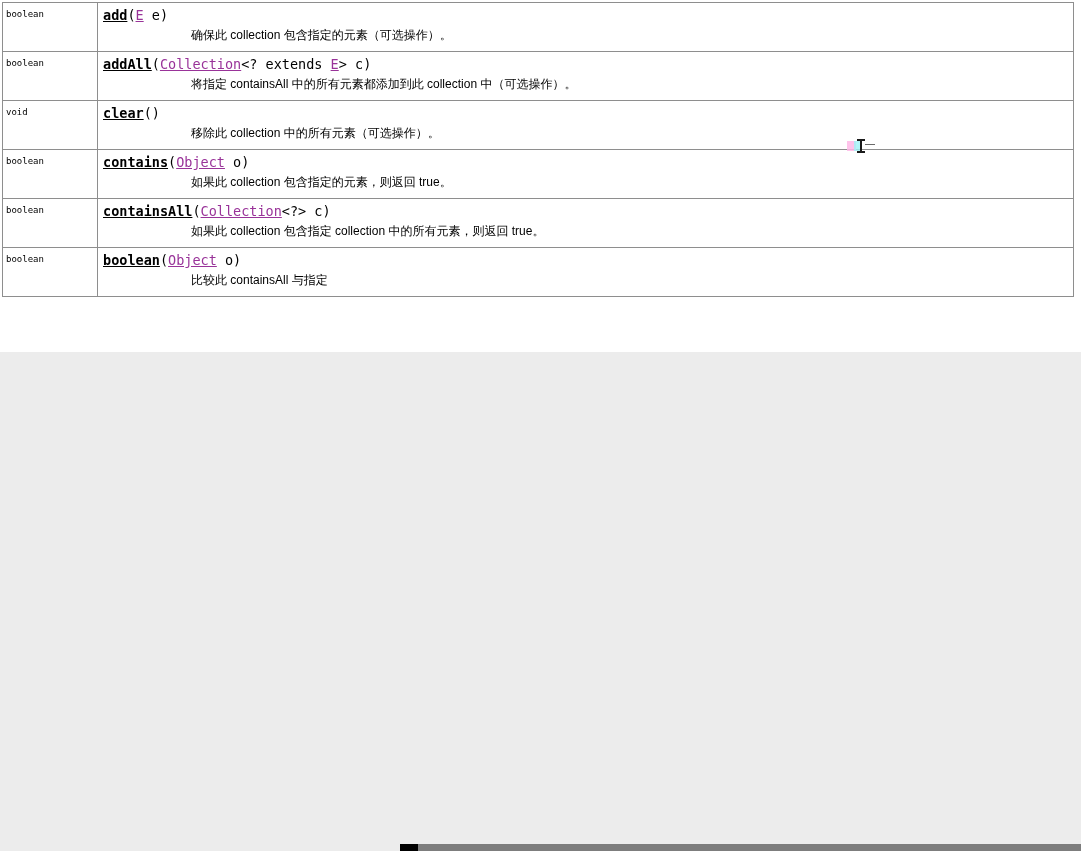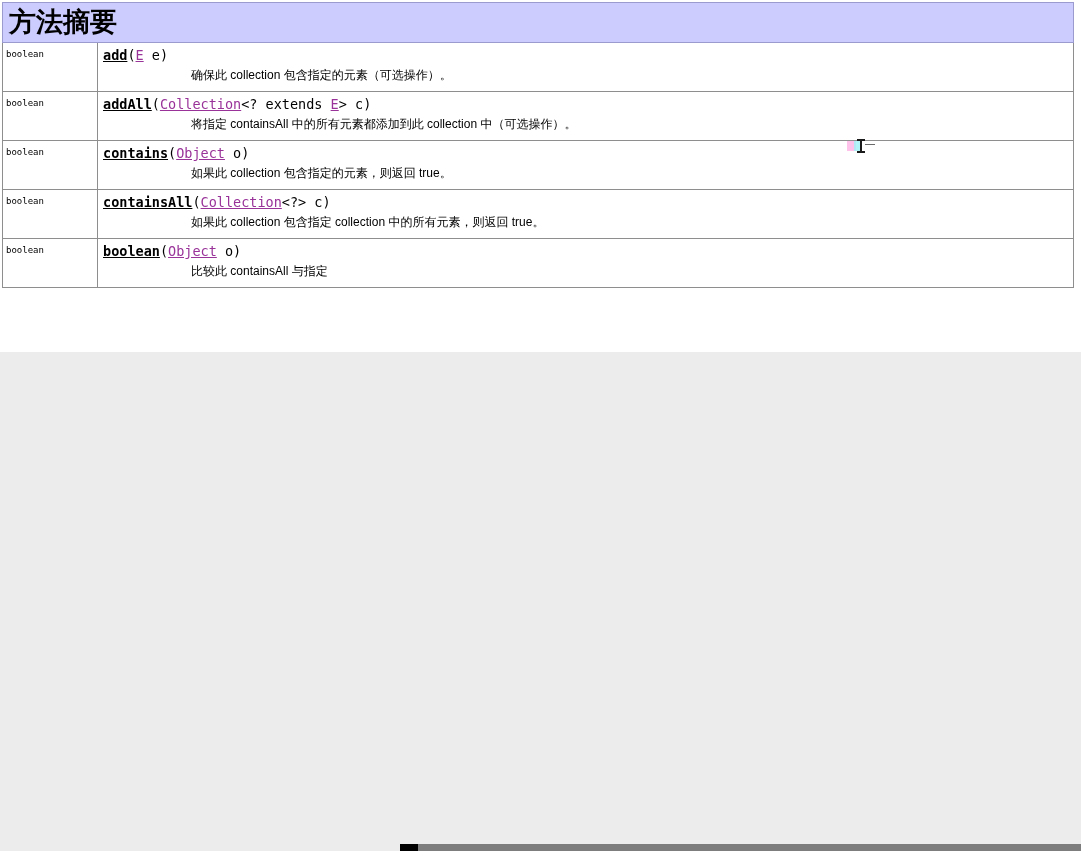--- a/index.html
+++ b/index.html
@@ -185,25 +185,20 @@
   }
 </style>
 </head>
 <body>
 
 <div id="doc-viewport">
 
   <table id="summary-table">
     <tbody>
 
-      <tr>
-        <td class="summary-head-cell" colspan="2">
-          <div class="summary-head-title">方法摘要</div>
-        </td>
-      </tr>
 
       <tr>
         <td class="rettype-cell">
           <span>boolean</span>
         </td>
         <td class="sig-cell">
           <div class="sig-line"><a class="method-link" href="#">add</a><span>(</span><a class="type-link" href="#">E</a><span> e)</span></div>
           <div class="desc-line">确保此 collection 包含指定的元素（可选操作）。</div>
         </td>
       </tr>
@@ -211,20 +206,29 @@
       <tr>
         <td class="rettype-cell">
           <span>boolean</span>
         </td>
         <td class="sig-cell">
           <div class="sig-line"><a class="method-link" href="#">addAll</a><span>(</span><a class="type-link" href="#">Collection</a><span>&lt;? extends </span><a class="type-link" href="#">E</a><span>&gt; c)</span></div>
           <div class="desc-line">将指定 containsAll 中的所有元素都添加到此 collection 中（可选操作）。</div>
         </td>
       </tr>
 
+      <tr>
+        <td class="rettype-cell">
+          <span>void</span>
+        </td>
+        <td class="sig-cell">
+          <div class="sig-line"><a class="method-link" href="#">clear</a><span>(</span><span>)</span></div>
+          <div class="desc-line">移除此 collection 中的所有元素（可选操作）。</div>
+        </td>
+      </tr>
 
       <tr>
         <td class="rettype-cell">
           <span>boolean</span>
         </td>
         <td class="sig-cell">
           <div class="sig-line"><a class="method-link" href="#">contains</a><span>(</span><a class="type-link" href="#">Object</a><span> o)</span></div>
           <div class="desc-line">如果此 collection 包含指定的元素，则返回 true。</div>
         </td>
       </tr>

